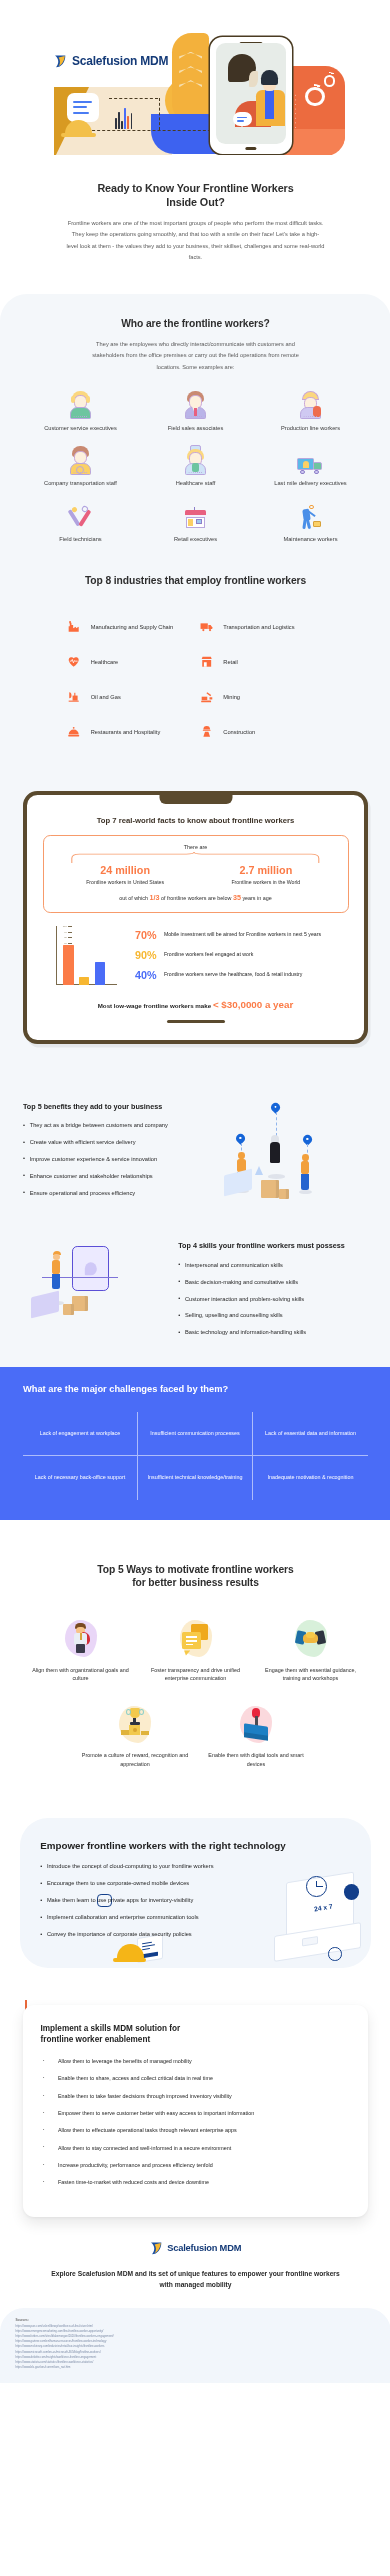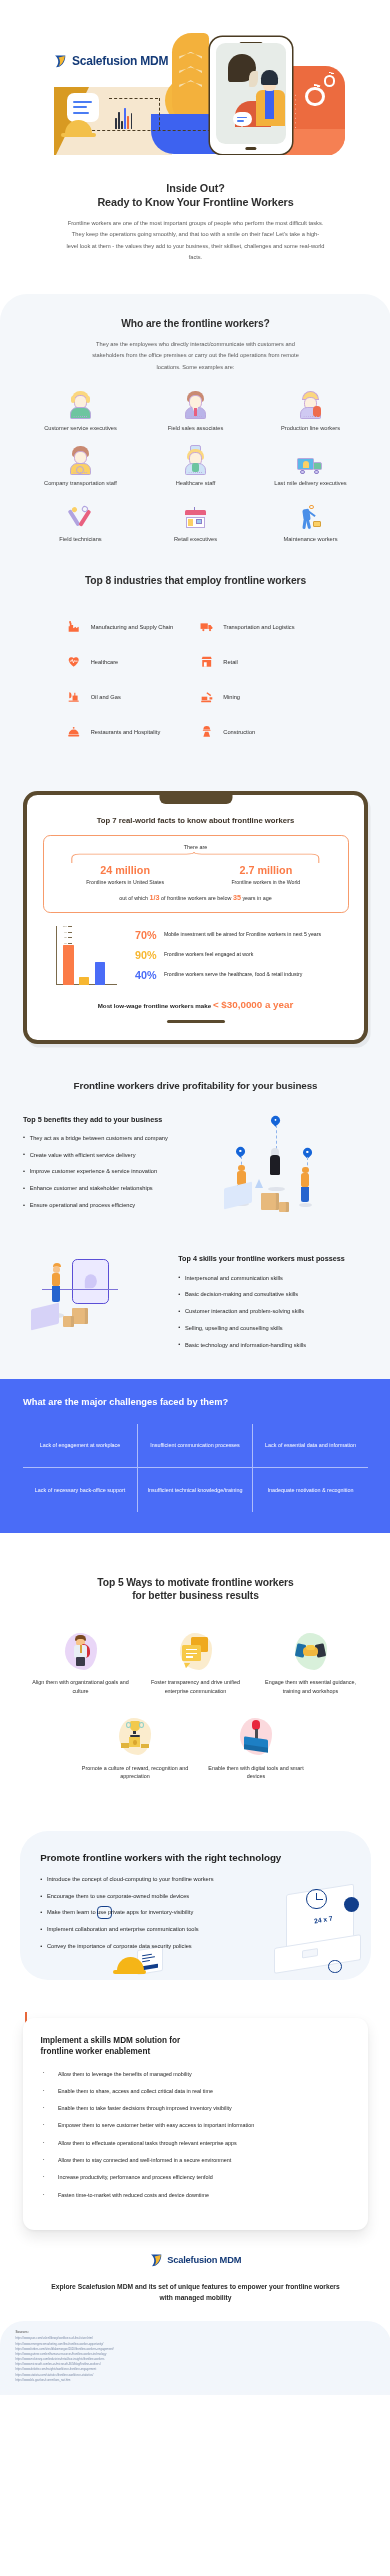--- a/index.html
+++ b/index.html
@@ -311,22 +311,22 @@
     <div class="logo-wrap">
       <svg class="logo-mark" viewBox="0 0 26 28">
         <path d="M2 3 L22 3 C22 16 14 26 4 26 C10 18 10 10 2 3 Z" fill="#1b4fa0"></path>
         <path d="M9 7 L21 4 C20 14 15 21 9 24 C13 18 12 12 9 7 Z" fill="#f5b731"></path>
       </svg>
       <div class="logo-text">Scalefusion MDM</div>
     </div>
   </div>
 
   <div class="sec" style="padding-top:27px; padding-bottom:31px;">
+    <div class="sec-title hero-title">Ready to Know Your Frontline Workers</div>
     <div class="sec-title hero-title">Inside Out?</div>
-    <div class="sec-title hero-title">Ready to Know Your Frontline Workers</div>
     <div class="sec-sub" style="max-width:258px;">Frontline workers are one of the most important groups of people who perform the most difficult tasks. They keep the operations going smoothly, and that too with a smile on their face! Let's take a high-level look at them - the values they add to your business, their skillset, challenges and some real-world facts.</div>
   </div>
 
   <div class="band-grey round-top" style="padding:23px 0 3.1px;">
     <div class="sec">
       <div class="sec-title">Who are the frontline workers?</div>
       <div class="sec-sub" style="max-width:216px;">They are the employees who directly interact/communicate with customers and stakeholders from the office premises or carry out the field operations from remote locations. Some examples are:</div>
 
       <div class="worker-grid">
 
@@ -635,21 +635,20 @@
 
         <div class="wage-line">
           <span>Most low-wage frontline workers make</span>
           <span class="wage-amt">&lt; $30,0000 a year</span>
         </div>
         <div class="tablet-stand"></div>
       </div>
     </div>
 
     <div class="profit">
-      <div class="sec-title" style="font-size:9.8px;">Frontline workers drive profitability for your business</div>
 
       <div class="two-col" style="margin-top:21.6px;">
         <div style="width:58%;">
           <div class="bullet-h">Top 5 benefits they add to your business</div>
           <ul class="bullets">
             <li>They act as a bridge between customers and company</li>
             <li>Create value with efficient service delivery</li>
             <li>Improve customer experience &amp; service innovation</li>
             <li>Enhance customer and stakeholder relationships</li>
             <li>Ensure operational and process efficiency</li>
@@ -817,21 +816,21 @@
             <div style="position:absolute;left:2.1px;top:26px;width:24px;height:4.6px;background:#176aa6;transform:skewY(8deg);"></div>
           </div>
         </div>
         <div class="mot-label">Enable them with digital tools and smart devices</div>
       </div>
     </div>
   </div>
 
   <div style="padding:14.4px 0 17.5px;">
     <div class="empower">
-      <div class="empower-title">Promote frontline workers with the right technology</div>
+      <div class="empower-title">Empower frontline workers with the right technology</div>
       <ul class="emp-list">
         <li>Introduce the concept of cloud-computing to your frontline workers</li>
         <li>Encourage them to use corporate-owned mobile devices</li>
         <li>Make them learn to use private apps for inventory-visibility</li>
         <li>Implement collaboration and enterprise communication tools</li>
         <li>Convey the importance of corporate data security policies</li>
       </ul>
 
       <div class="laptop">
         <div class="lap-screen"></div>

